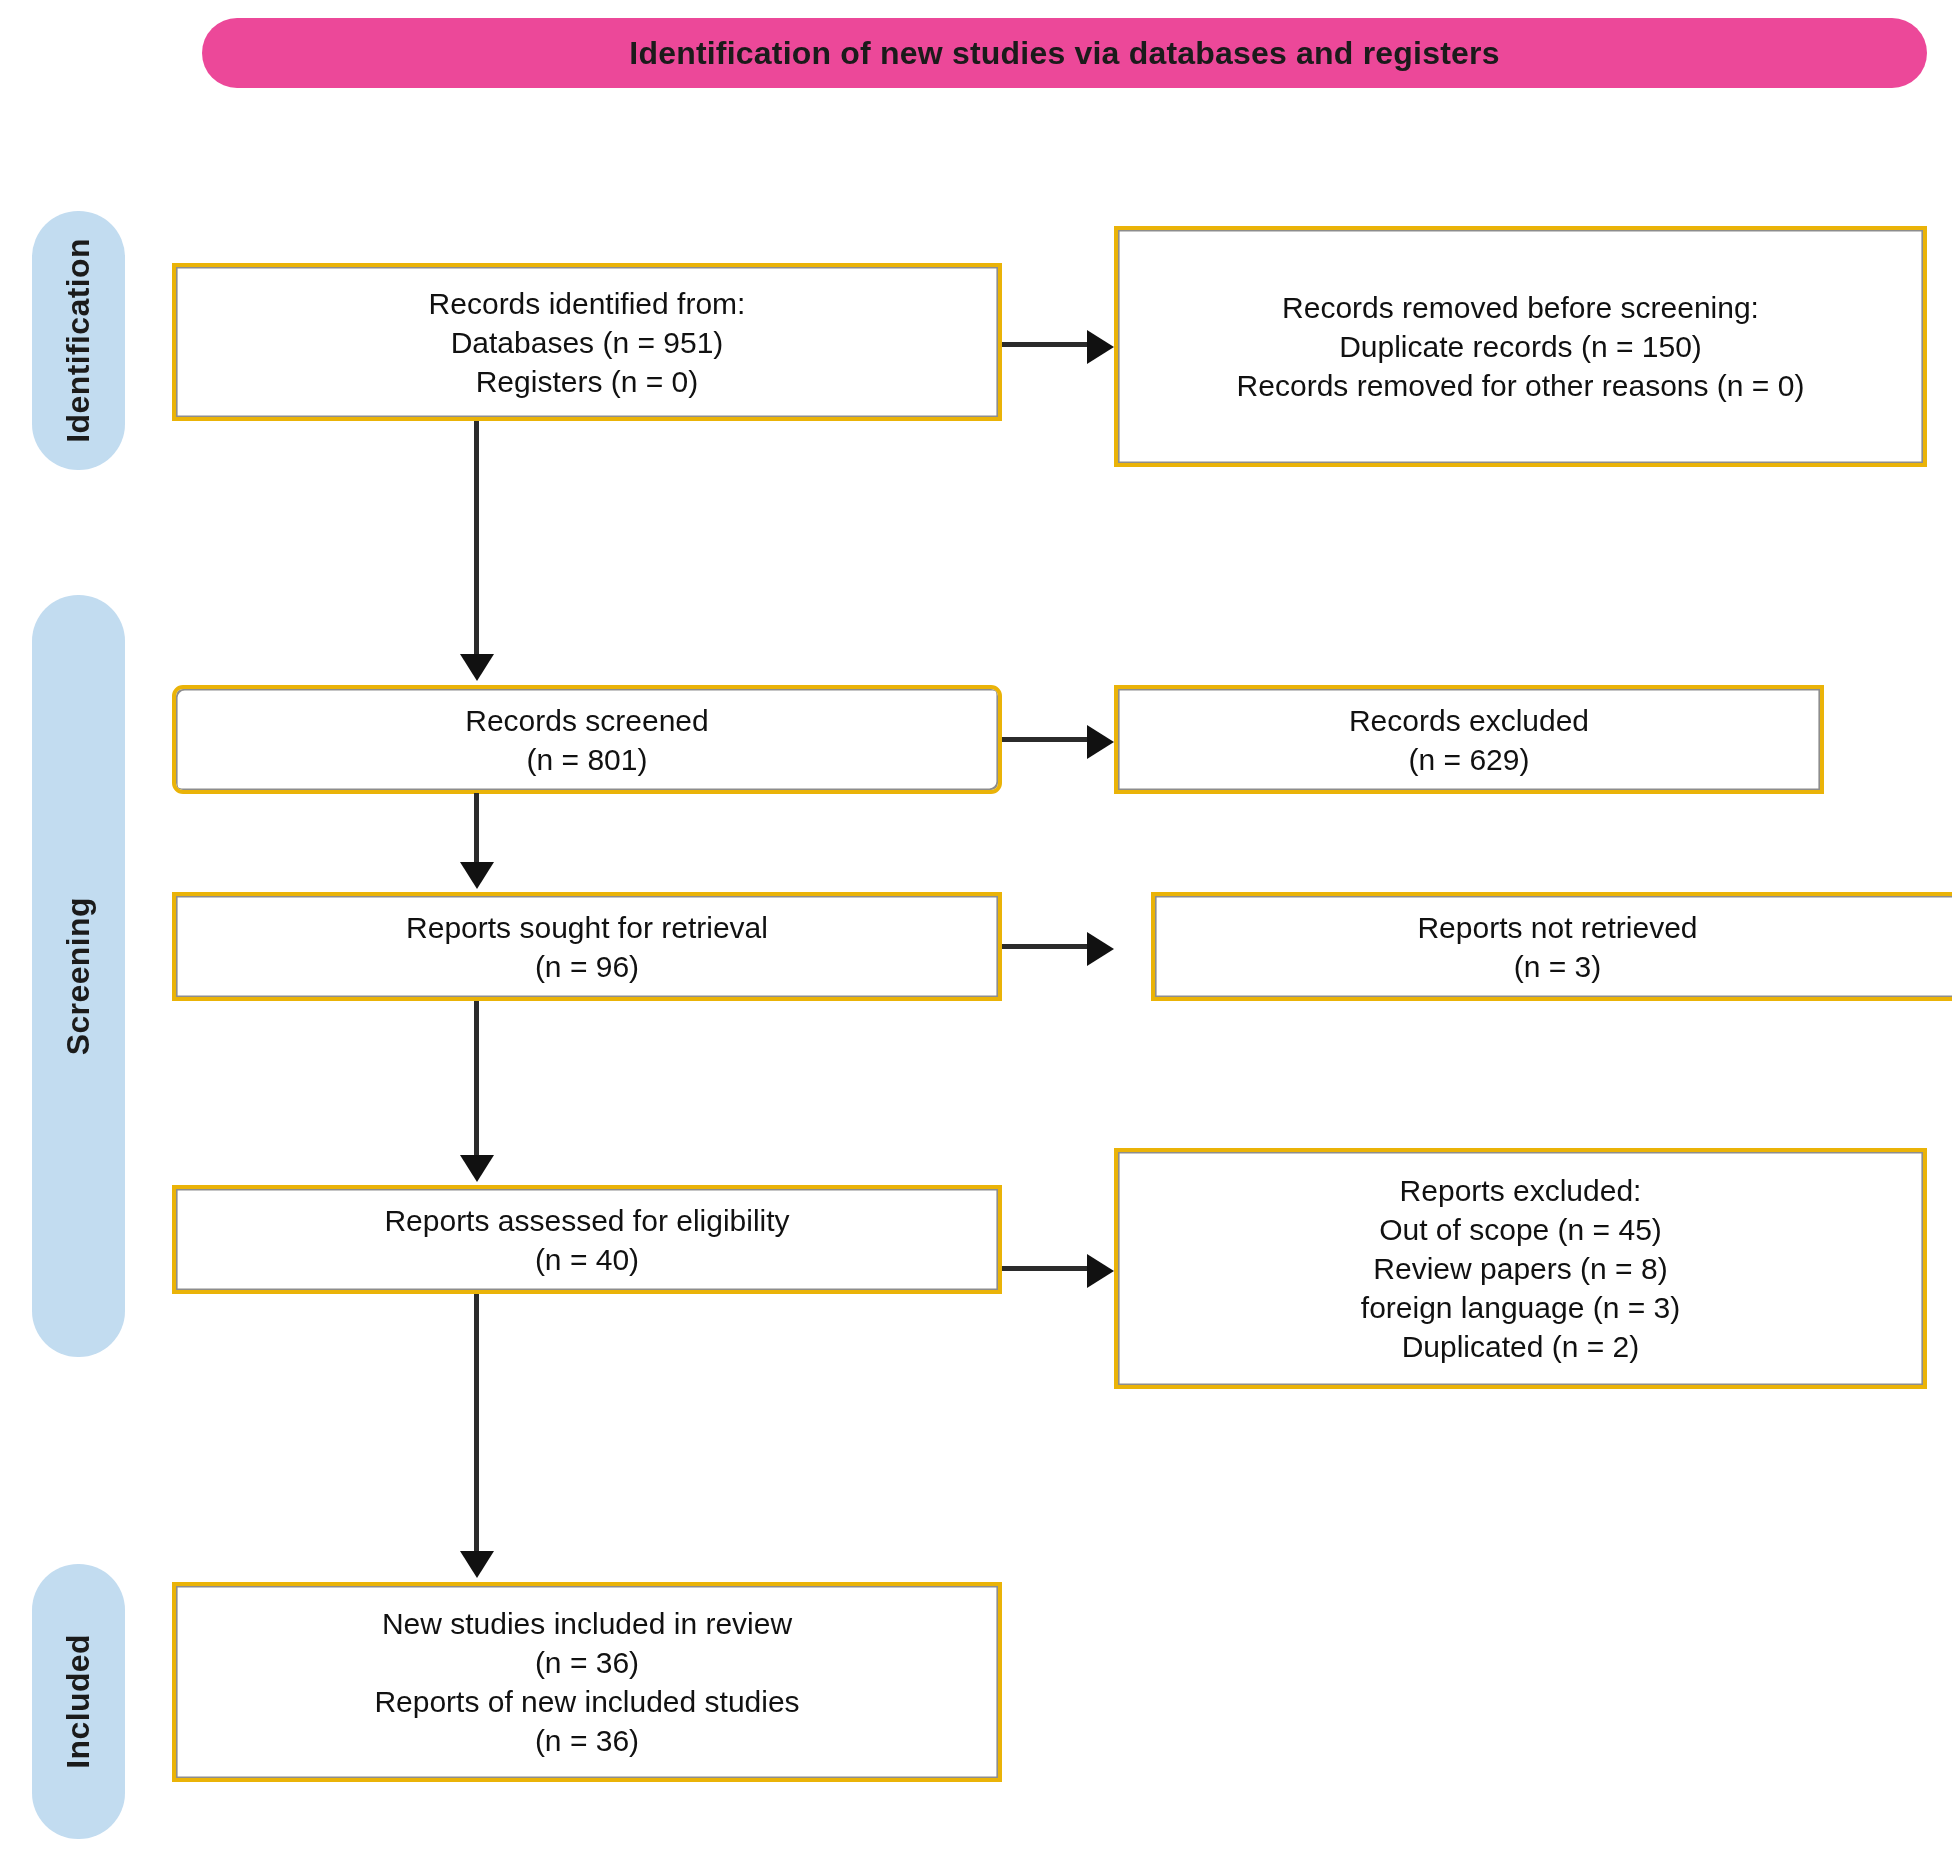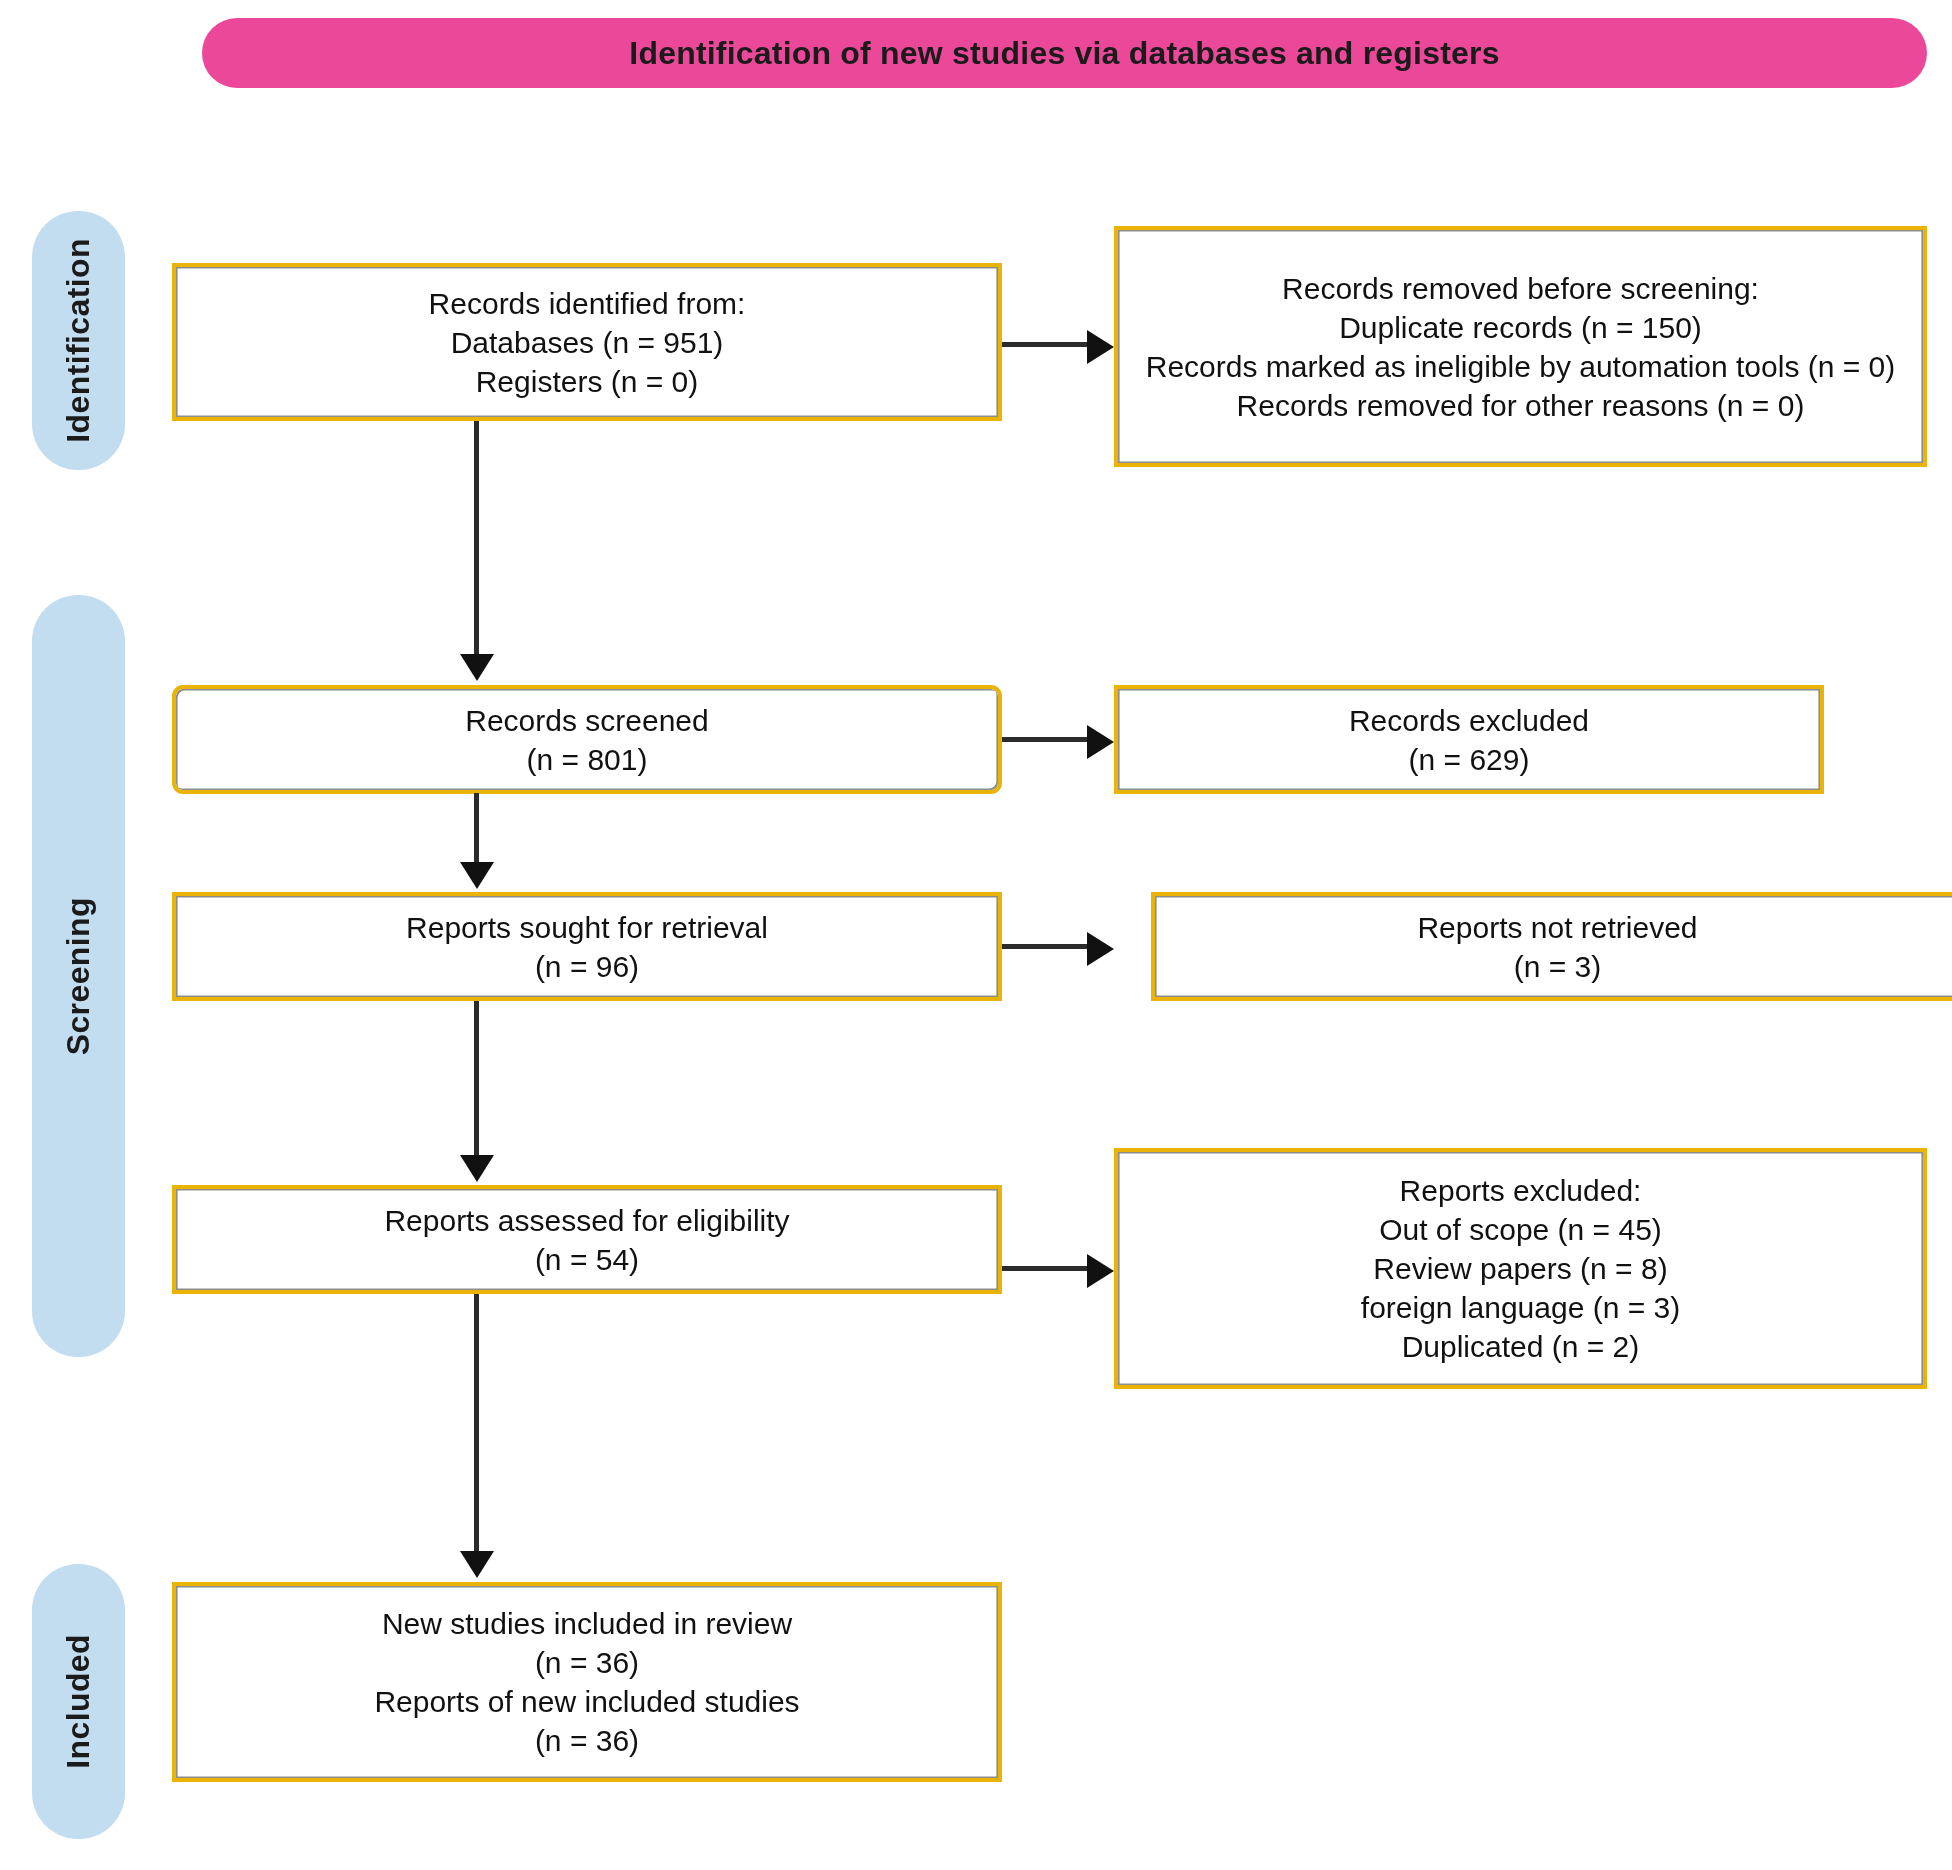--- a/index.html
+++ b/index.html
@@ -122,34 +122,33 @@
   <div class="line">(n = 801)</div>
 </div>
 
 <div class="box" id="box-sought">
   <div class="line">Reports sought for retrieval</div>
   <div class="line">(n = 96)</div>
 </div>
 
 <div class="box" id="box-eligibility">
   <div class="line">Reports assessed for eligibility</div>
-  <div class="line">(n = 54)</div>
+  <div class="line">(n = 40)</div>
 </div>
 
 <div class="box" id="box-included">
   <div class="line">New studies included in review</div>
   <div class="line">(n = 36)</div>
   <div class="line">Reports of new included studies</div>
   <div class="line">(n = 36)</div>
 </div>
 
 <div class="box wrapy" id="box-removed">
   <div class="line">Records removed before screening:</div>
   <div class="line">Duplicate records (n = 150)</div>
-  <div class="line">Records marked as ineligible by automation tools (n = 0)</div>
   <div class="line">Records removed for other reasons (n = 0)</div>
 </div>
 
 <div class="box" id="box-excluded-recs">
   <div class="line">Records excluded</div>
   <div class="line">(n = 629)</div>
 </div>
 
 <div class="box" id="box-notretrieved">
   <div class="line">Reports not retrieved</div>

